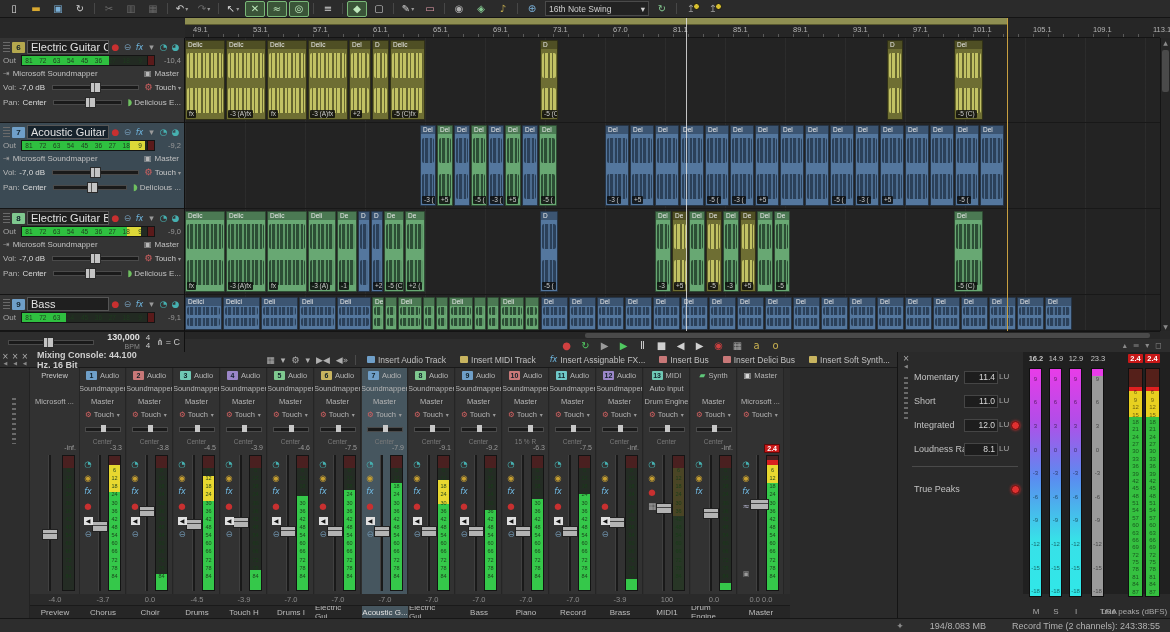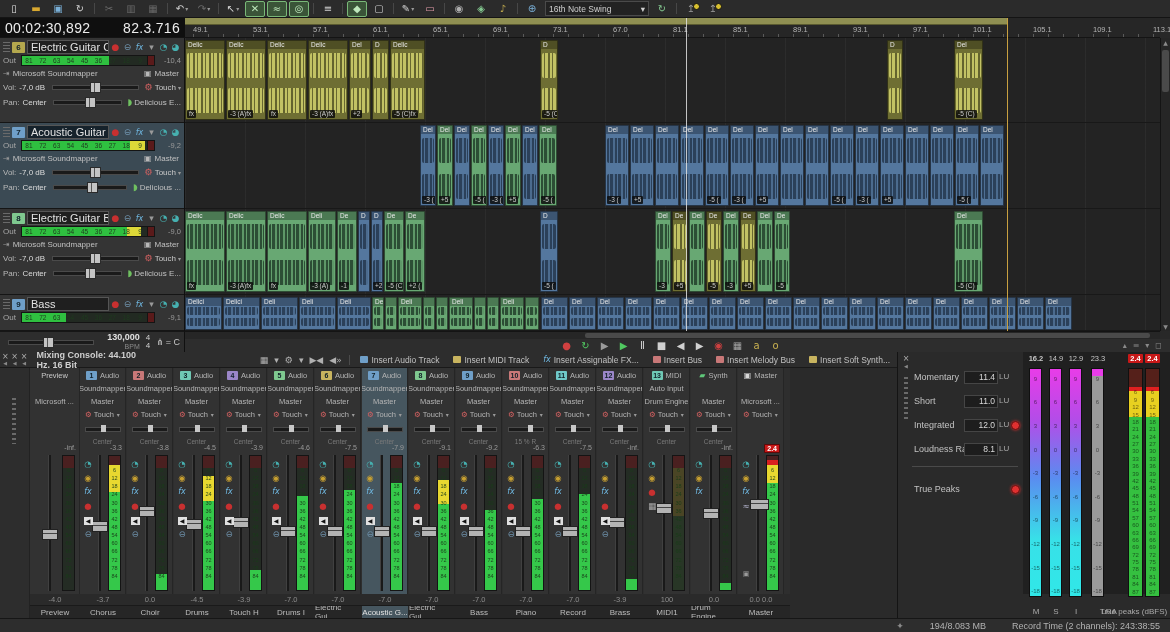--- a/index.html
+++ b/index.html
@@ -189,24 +189,20 @@
       <span id="groove-box">
         <span>16th Note Swing</span>
         <span class="tb-dd ico">▾</span>
       </span>
       <span class="tb-item ico" style="color: rgb(132, 200, 144);">↻</span>
       <span class="tb-sep"></span>
       <span class="tb-item ico badge-dot" style="color: rgb(154, 154, 154);">↥</span>
       <span class="tb-item ico badge-dot" style="color: rgb(154, 154, 154);">↥</span>
     </div>
 
-  <div id="timedisp">
-    <span>00:02:30,892</span>
-    <span>82.3.716</span>
-  </div>
 
   <div id="ruler">
     <div id="ruler-loop"></div>
     <div id="ruler-beats"></div>
   <span class="ruler-tick" style="left: 8px;">49.1</span>
       <span class="ruler-tick" style="left: 68px;">53.1</span>
       <span class="ruler-tick" style="left: 128px;">57.1</span>
       <span class="ruler-tick" style="left: 188px;">61.1</span>
       <span class="ruler-tick" style="left: 248px;">65.1</span>
       <span class="ruler-tick" style="left: 308px;">69.1</span>
@@ -900,21 +896,21 @@
         <span class="ins-btn">
           <span class="ico" style="color: rgb(111, 183, 224); font-style: italic; font-size: 8px;">fx</span>
           <span>Insert Assignable FX...</span>
         </span>
         <span class="ins-btn">
           <span class="ins-sq" style="background: rgb(200, 120, 120);"></span>
           <span>Insert Bus</span>
         </span>
         <span class="ins-btn">
           <span class="ins-sq" style="background: rgb(200, 120, 120);"></span>
-          <span>Insert Melody Bus</span>
+          <span>Insert Delici Bus</span>
         </span>
         <span class="ins-btn">
           <span class="ins-sq" style="background: rgb(200, 180, 95);"></span>
           <span>Insert Soft Synth...</span>
         </span>
       </div>
     <div id="mx-gutter">
       <div class="gut-dots"></div>
     </div>
     <div id="strips">

